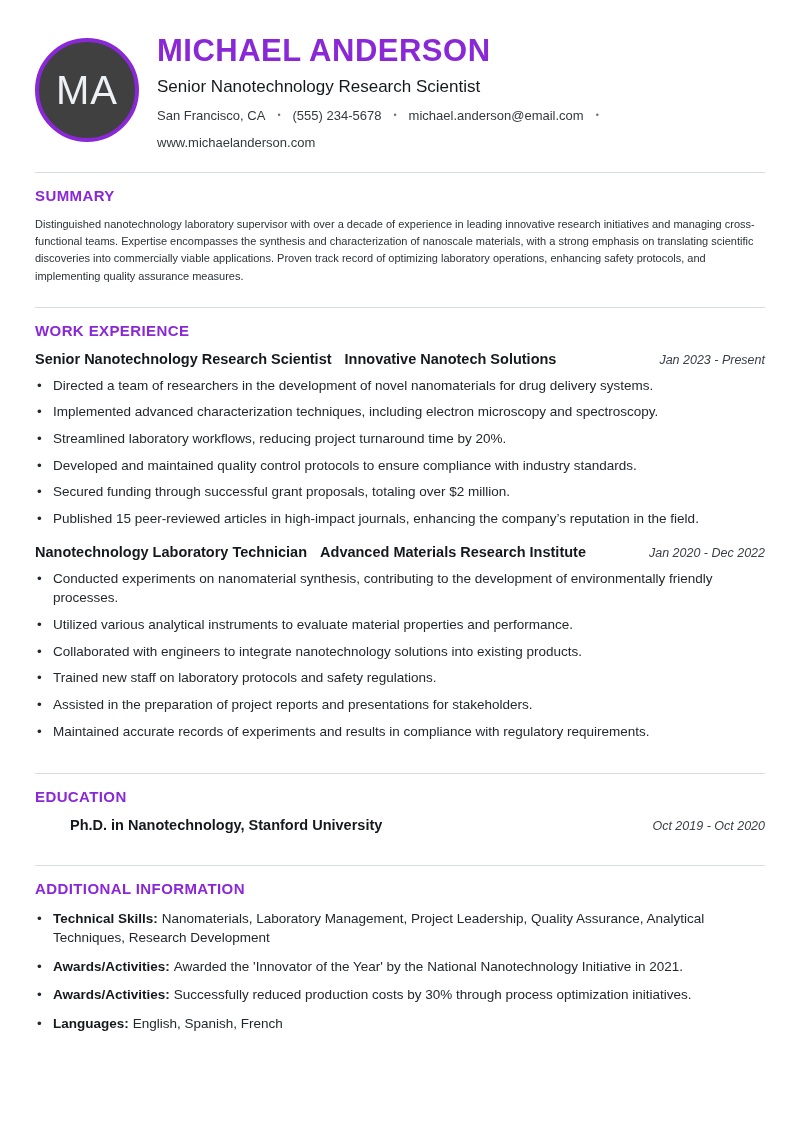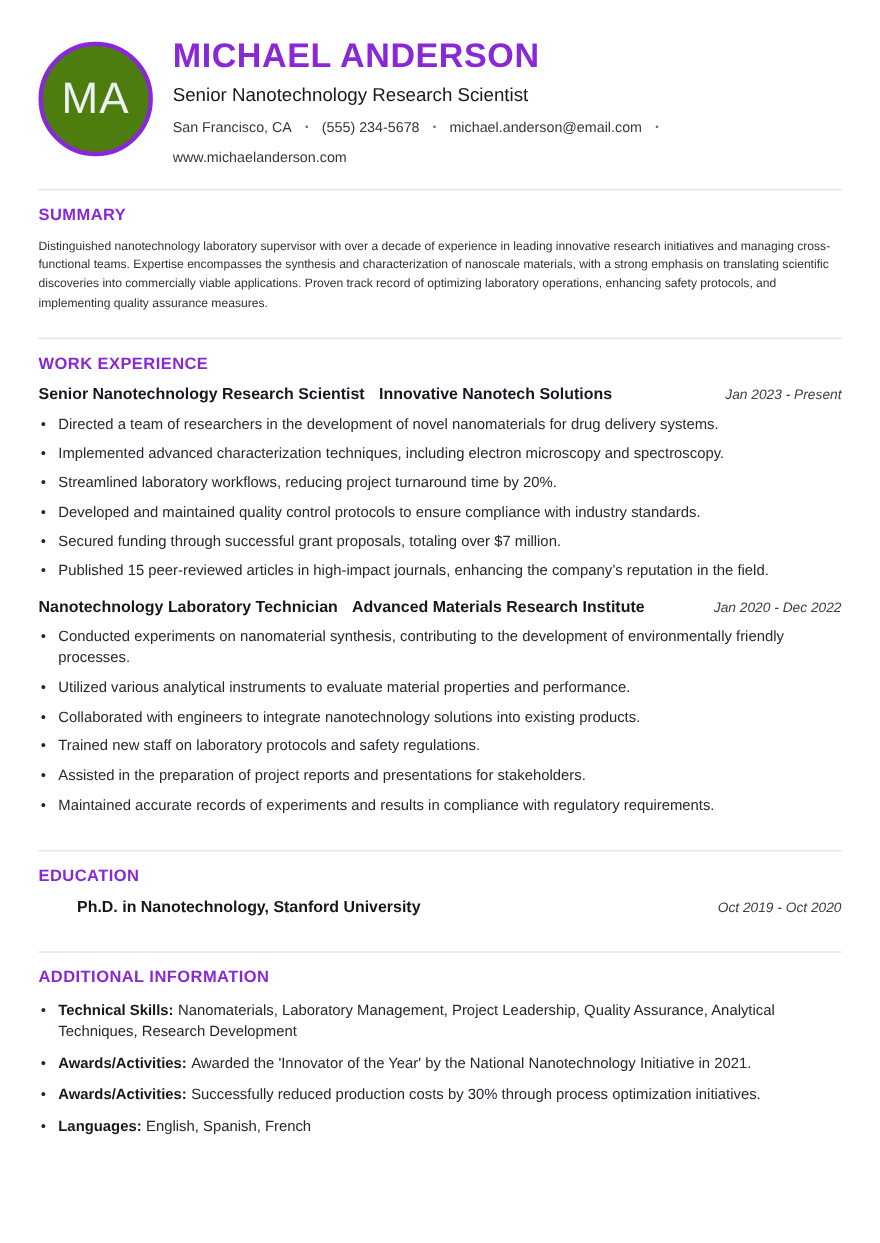--- a/index.html
+++ b/index.html
@@ -11,21 +11,21 @@
     min-height: 1130px;
     margin: 0 auto;
     background: #ffffff;
     padding: 30px 35px 40px 35px;
   }
 
   
   .header { display: flex; align-items: center; gap: 18px; margin-bottom: 20px; }
   .avatar {
     width: 104px; height: 104px; border-radius: 50%;
-    background: #4d7c0f;
+    background: #404040;
     border: 4px solid #8a28d8;
     display: flex; align-items: center; justify-content: center;
     flex-shrink: 0;
   }
   .avatar-initials {
     color: #eef1f4; font-size: 40px; font-weight: 500; letter-spacing: 1px;
   }
   .header-text { padding-top: 4px; }
   .name {
     color: #8a28d8; font-size: 31px; font-weight: 800;
@@ -123,21 +123,21 @@
         <div class="job-title-line">
           <span>Senior Nanotechnology Research Scientist</span><span class="job-company">Innovative Nanotech Solutions</span>
         </div>
         <span class="job-dates">Jan 2023 - Present</span>
       </div>
       <ul class="bullets">
         <li>Directed a team of researchers in the development of novel nanomaterials for drug delivery systems.</li>
         <li>Implemented advanced characterization techniques, including electron microscopy and spectroscopy.</li>
         <li>Streamlined laboratory workflows, reducing project turnaround time by 20%.</li>
         <li>Developed and maintained quality control protocols to ensure compliance with industry standards.</li>
-        <li>Secured funding through successful grant proposals, totaling over $7 million.</li>
+        <li>Secured funding through successful grant proposals, totaling over $2 million.</li>
         <li>Published 15 peer-reviewed articles in high-impact journals, enhancing the company’s reputation in the field.</li>
       </ul>
     </div>
 
     <div class="job">
       <div class="job-header">
         <div class="job-title-line">
           <span>Nanotechnology Laboratory Technician</span><span class="job-company">Advanced Materials Research Institute</span>
         </div>
         <span class="job-dates">Jan 2020 - Dec 2022</span>

